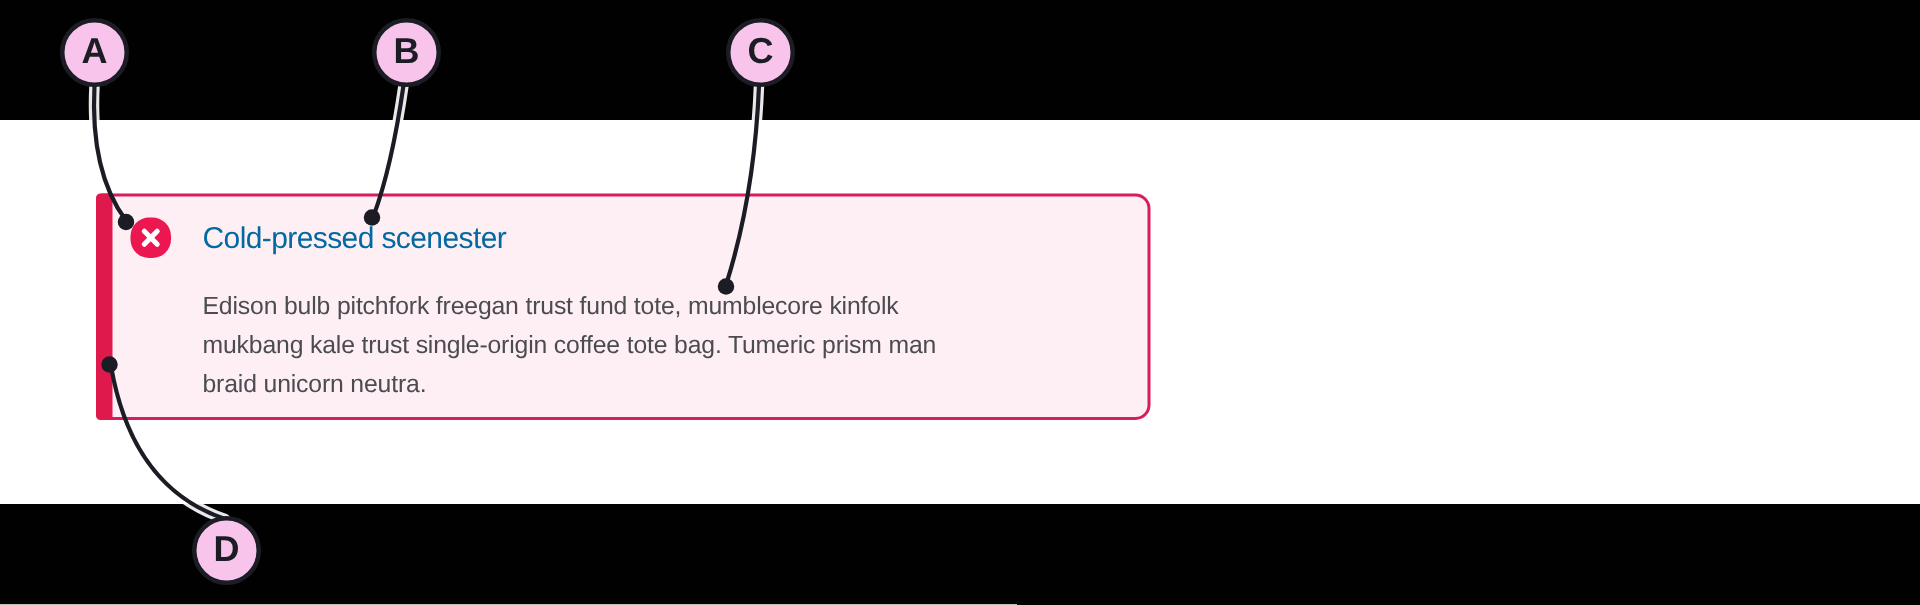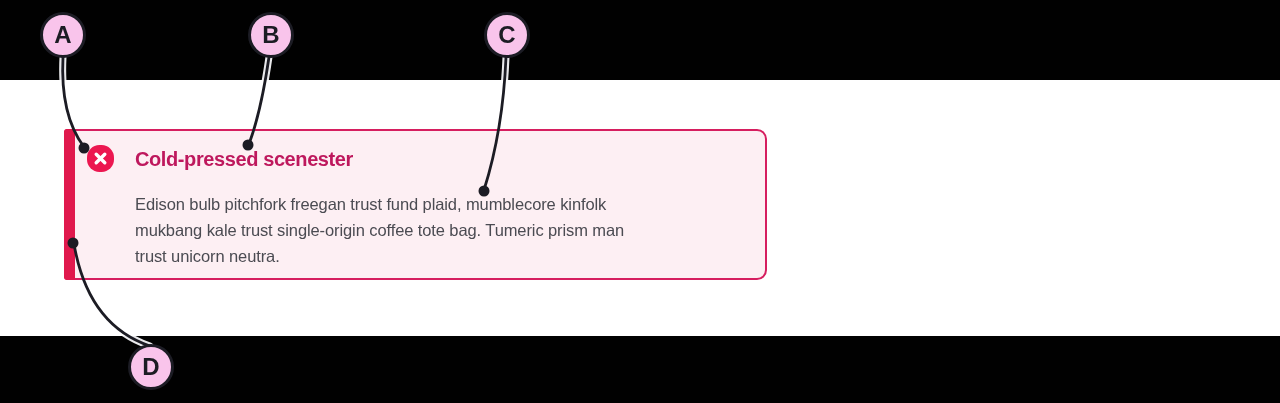--- a/index.html
+++ b/index.html
@@ -40,24 +40,24 @@
     left: 21px; top: 14px;
     width: 27px; height: 27px;
     background: #ec1750;
     border-radius: 46%;
     display: flex; align-items: center; justify-content: center;
   }
   .alert-title {
     position: absolute;
     left: 69px; top: 16px;
     font-size: 20px;
-    font-weight: 700;
+    font-weight: 400;
     letter-spacing: -0.4px;
     line-height: 24px;
-    color: #be185d;
+    color: #0369a1;
     white-space: nowrap;
   }
   .alert-body {
     position: absolute;
     left: 69px; top: 60px;
     font-size: 16.5px;
     line-height: 26px;
     color: #4b4b52;
     letter-spacing: -0.1px;
   }
@@ -100,23 +100,23 @@
   <div class="alert">
     <div class="accent-bar"></div>
     <div class="alert-icon">
       <svg width="27" height="27" viewBox="0 0 27 27" aria-hidden="true">
         <line x1="9.2" y1="9.2" x2="17.8" y2="17.8" stroke="#ffffff" stroke-width="3.4" stroke-linecap="round"></line>
         <line x1="17.8" y1="9.2" x2="9.2" y2="17.8" stroke="#ffffff" stroke-width="3.4" stroke-linecap="round"></line>
       </svg>
     </div>
     <div class="alert-title">Cold-pressed scenester</div>
     <div class="alert-body">
-      <div class="body-line">Edison bulb pitchfork freegan trust fund plaid, mumblecore kinfolk</div>
+      <div class="body-line">Edison bulb pitchfork freegan trust fund tote, mumblecore kinfolk</div>
       <div class="body-line">mukbang kale trust single-origin coffee tote bag. Tumeric prism man</div>
-      <div class="body-line">trust unicorn neutra.</div>
+      <div class="body-line">braid unicorn neutra.</div>
     </div>
   </div>
 
   <svg class="callout-svg" viewBox="0 0 1280 403">
     <defs>
       <clipPath id="bars-clip">
         <rect x="0" y="0" width="1280" height="80"></rect>
         <rect x="0" y="336" width="1280" height="67"></rect>
       </clipPath>
     </defs>

